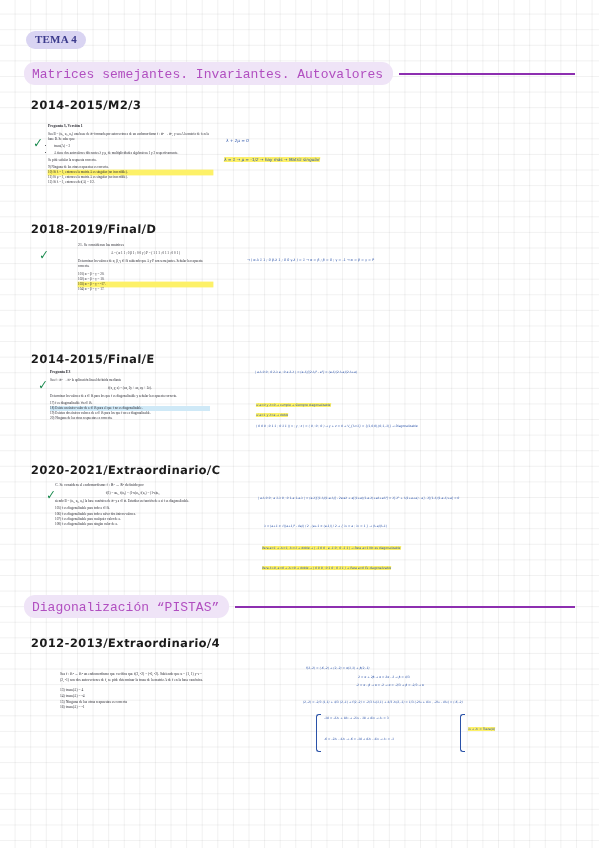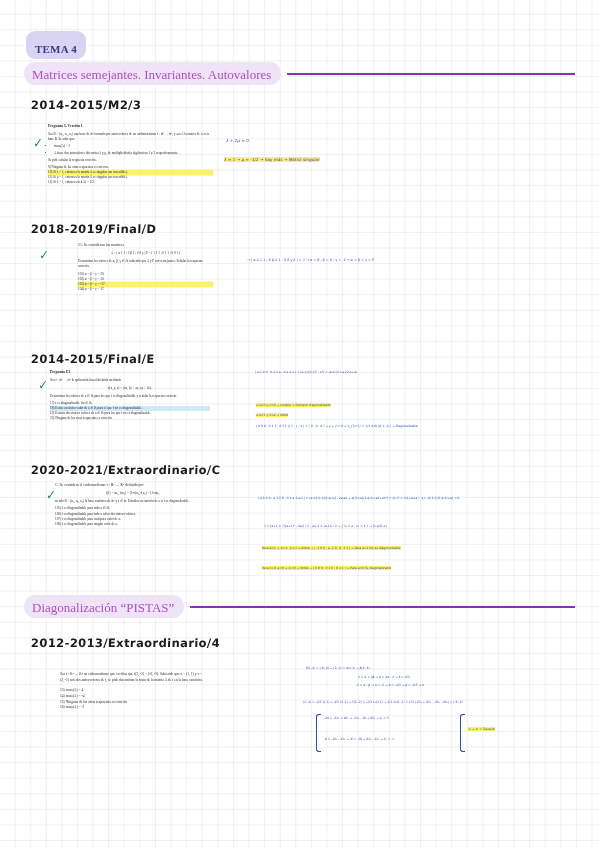--- a/index.html
+++ b/index.html
@@ -21,21 +21,21 @@
       linear-gradient(to bottom, rgba(0,0,0,0.055) 1px, transparent 1px);
     background-size: 15.6px 15.6px;
     background-position: -1px -2px;
   }
 
   
   .tema-badge {
     position: absolute;
     left: 26px;
     top: 31px;
-    padding: 12px 9px 3px 9px;
+    padding: 2px 9px 3px 9px;
     background: #d9d4f2;
     border-radius: 9px;
     color: #3b3a8c;
     font-family: "Liberation Serif", serif;
     font-weight: bold;
     font-size: 11px;
     letter-spacing: 0.2px;
     line-height: 13px;
   }
 
@@ -46,21 +46,21 @@
     width: 551px;
     height: 21px;
     display: flex;
     align-items: center;
   }
   .sec-head .pill {
     background: #efe4f7;
     border-radius: 11px;
     padding: 5px 10px 3px 8px;
     color: #b14fc0;
-    font-family: Liberation Serif, serif;
+    font-family: Liberation Mono, monospace;
     font-size: 13px;
     line-height: 15px;
     white-space: nowrap;
   }
   .sec-head .rule {
     flex: 1 1 auto;
     height: 2px;
     background: #8d2fb0;
     margin-left: 6px;
     margin-right: 0px;

